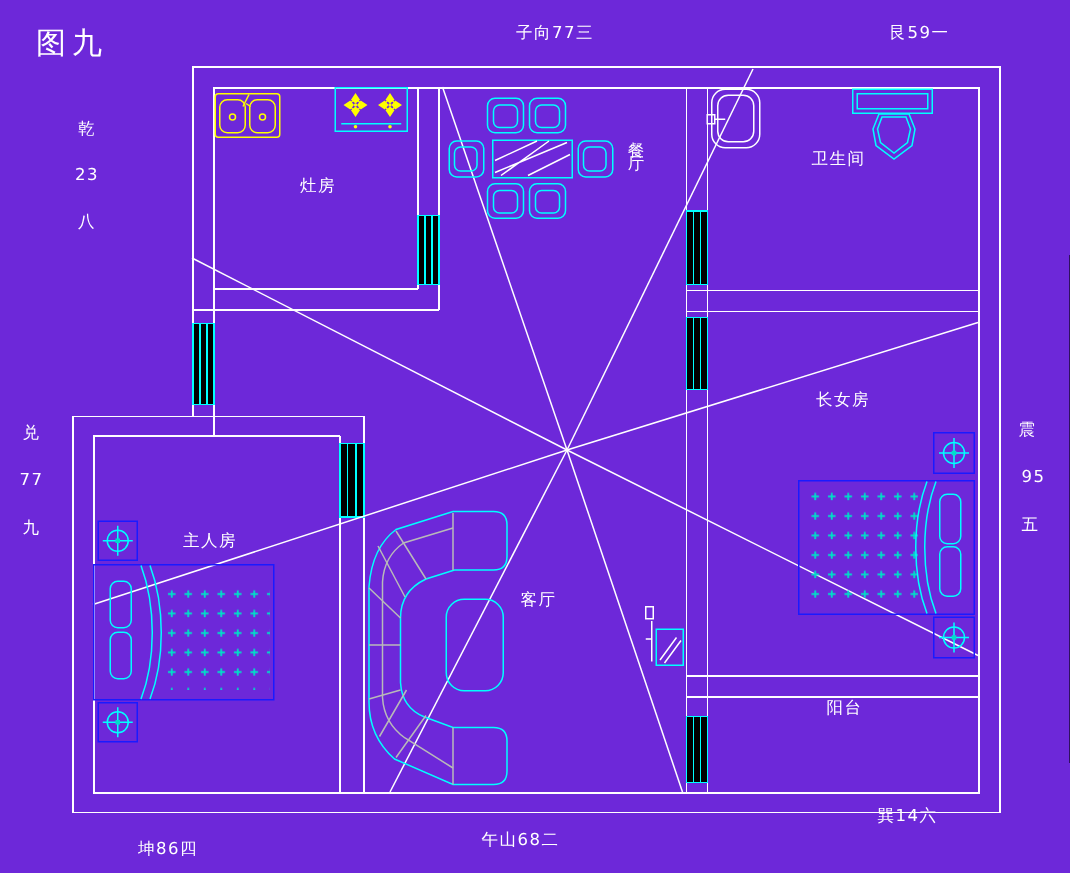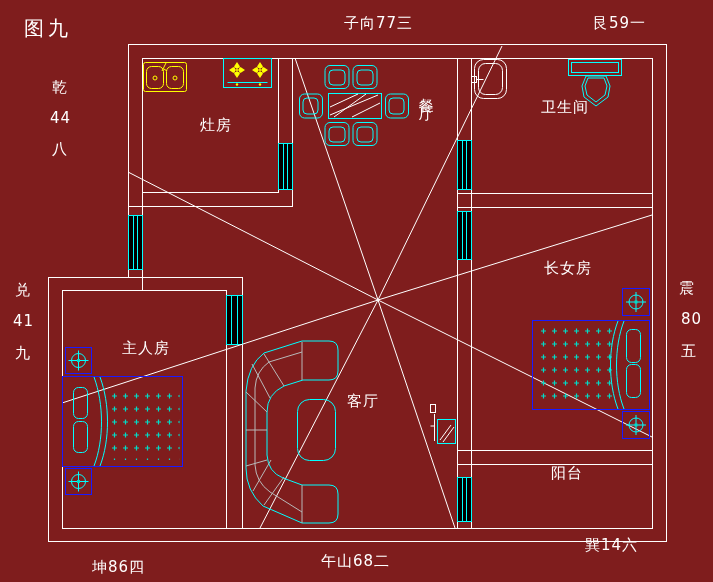--- a/index.html
+++ b/index.html
@@ -1,22 +1,22 @@
 <!DOCTYPE html>
 <html><head>
 <meta charset="utf-8">
 <style>
   html,body{margin:0;padding:0;background:#000;}
   #canvas{
-    position:relative;width:713px;height:582px;background:#7f1d1d;overflow:hidden;
+    position:relative;width:713px;height:582px;background:#6d28d9;overflow:hidden;
     font-family:"DejaVu Sans", sans-serif;
   }
   #plan-svg{position:absolute;left:0;top:0;}
   .lbl{
-    position:absolute;color:#fff;font-size:15px;line-height:1;
+    position:absolute;color:#fff;font-size:11px;line-height:1;
     white-space:nowrap;letter-spacing:1px;
   }
   .lbl-title{font-size:20px;letter-spacing:4px;}
   .lbl-v{writing-mode:vertical-rl;text-orientation:upright;letter-spacing:9px;}
 </style>
 </head>
 <body>
 
 <div id="canvas">
 
@@ -195,35 +195,35 @@
   <use href="#lamp" x="636" y="302"></use>
   <use href="#lamp" x="636" y="425"></use>
 </svg>
 
   <div class="lbl lbl-title" style="left:24px;top:18px">图九</div>
 
   <div class="lbl" style="left:344px;top:16px">子向77三</div>
   <div class="lbl" style="left:593px;top:16px">艮59一</div>
 
   <div class="lbl" style="left:52px;top:80px">乾</div>
-  <div class="lbl" style="left:50px;top:111px">44</div>
+  <div class="lbl" style="left:50px;top:111px">23</div>
   <div class="lbl" style="left:52px;top:142px">八</div>
 
   <div class="lbl" style="left:15px;top:283px">兑</div>
-  <div class="lbl" style="left:13px;top:314px">41</div>
+  <div class="lbl" style="left:13px;top:314px">77</div>
   <div class="lbl" style="left:15px;top:346px">九</div>
 
   <div class="lbl" style="left:679px;top:281px">震</div>
-  <div class="lbl" style="left:681px;top:312px">80</div>
+  <div class="lbl" style="left:681px;top:312px">95</div>
   <div class="lbl" style="left:681px;top:344px">五</div>
 
   <div class="lbl" style="left:92px;top:560px">坤86四</div>
   <div class="lbl" style="left:321px;top:554px">午山68二</div>
   <div class="lbl" style="left:585px;top:538px">巽14六</div>
 
   <div class="lbl" style="left:200px;top:118px">灶房</div>
   <div class="lbl lbl-v" style="left:418px;top:86px">餐厅</div>
   <div class="lbl" style="left:541px;top:100px">卫生间</div>
   <div class="lbl" style="left:544px;top:261px">长女房</div>
-  <div class="lbl" style="left:122px;top:341px">主人房</div>
+  <div class="lbl" style="left:122px;top:355px">主人房</div>
   <div class="lbl" style="left:347px;top:394px">客厅</div>
   <div class="lbl" style="left:551px;top:466px">阳台</div>
 </div>
 
 </body></html>

